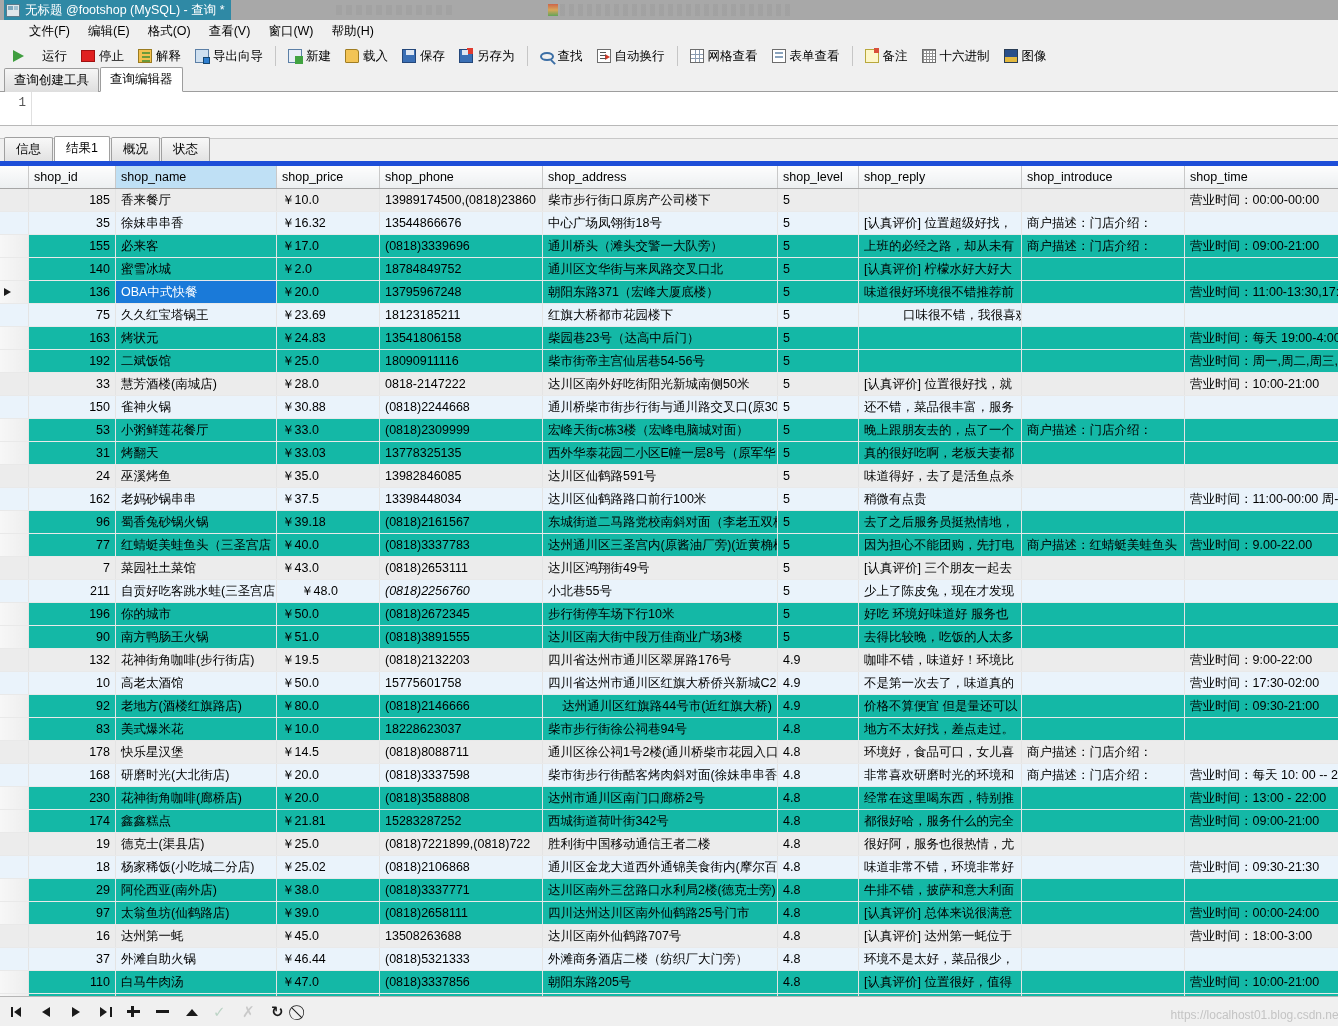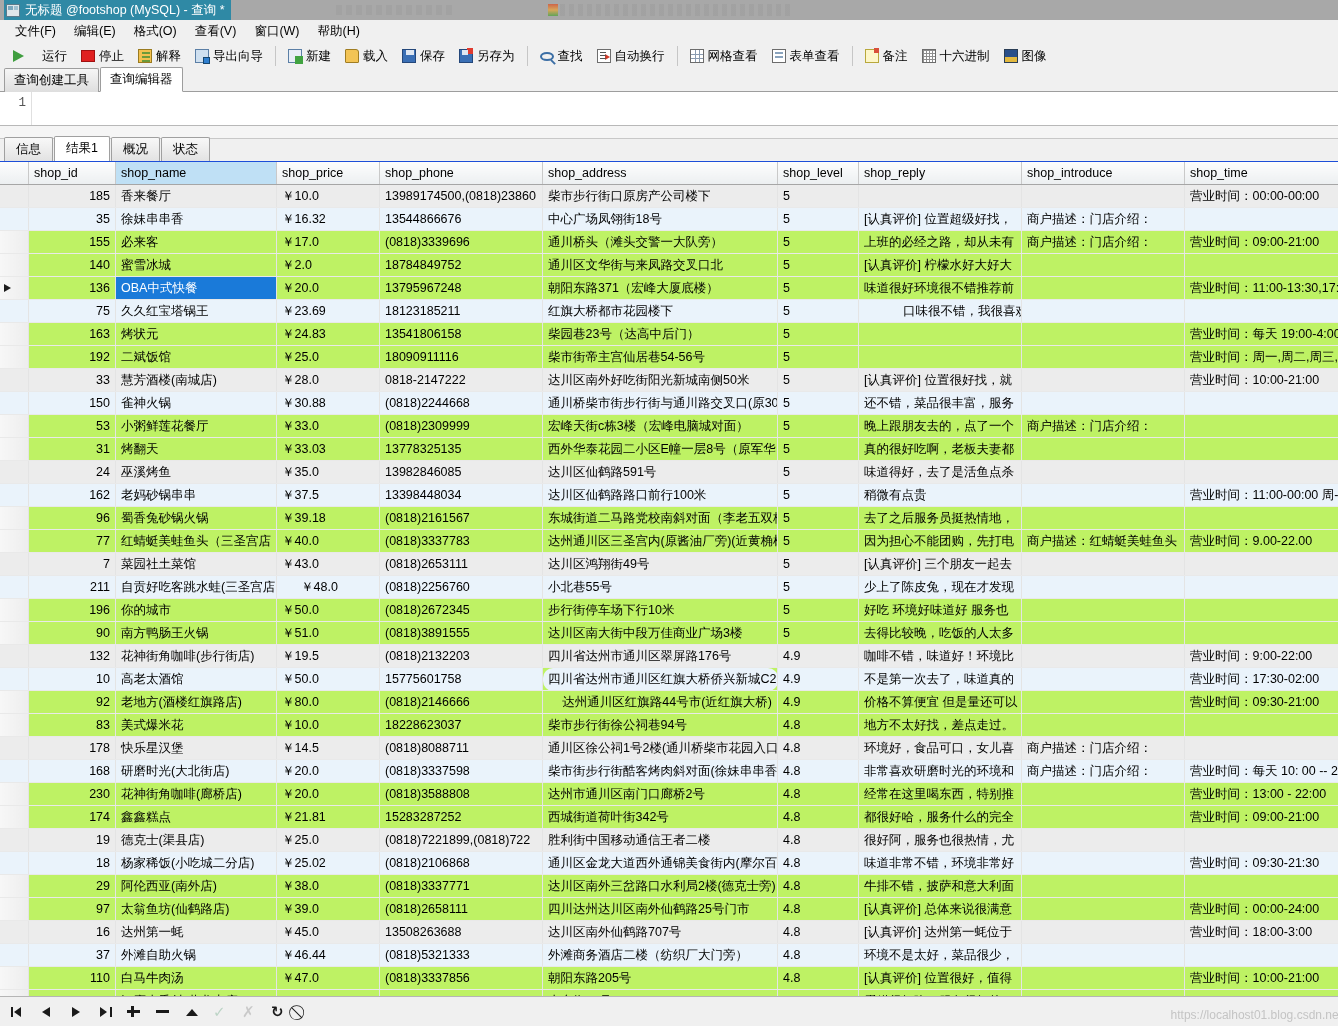--- a/index.html
+++ b/index.html
@@ -26,21 +26,21 @@
   .tb-icon:before{content:"";position:absolute;left:1px;top:1px;width:5px;height:4px;background:#7ba7bd;}
   .tb-icon:after{content:"";position:absolute;left:7px;top:1px;width:4px;height:4px;background:#9fc0d0;}
   .tb-title{color:#fff;font-size:12.5px;white-space:nowrap;}
   .tb-ghost{position:absolute;left:336px;top:5px;height:10px;width:120px;
     background:repeating-linear-gradient(to right,#9d9d9d 0 6px,#a8a8a8 6px 10px);opacity:.55;}
   .tb-ghost2{position:absolute;left:560px;top:4px;height:12px;width:230px;
     background:repeating-linear-gradient(to right,#9b9b9b 0 5px,#a8a8a8 5px 9px);opacity:.5;}
   .tb-ghost3{position:absolute;left:548px;top:4px;width:10px;height:12px;
     background:linear-gradient(#d94f2a,#e8a63f,#4aa33f);opacity:.75;}
   
-  .menubar{height:22px;background:#f0f0f0;display:flex;align-items:center;padding-left:6px;}
+  .menubar{height:22px;background:#f0f0f0;display:flex;align-items:center;padding-left:20px;}
   .menu-item{padding:2px 9px;font-size:12.5px;white-space:nowrap;cursor:default;}
   
   .toolbar{height:28px;background:#f0f0f0;display:flex;align-items:center;padding-left:6px;gap:0;}
   .tbtn{display:flex;align-items:center;gap:4px;padding:2px 7px;height:22px;white-space:nowrap;font-size:12.5px;}
   .sep{width:1px;height:20px;background:#c6c6c6;margin:0 5px;}
   .ic{width:14px;height:14px;display:inline-block;position:relative;flex:0 0 14px;}
   .ic-run{width:0;height:0;border-left:11px solid #3f9e3f;border-top:6px solid transparent;border-bottom:6px solid transparent;}
   .ic-stop{width:12px;height:12px;background:#e02020;border:1px solid #a01010;box-sizing:border-box;}
   .ic-exp{background:#f2c14e;border:1px solid #9a7b20;box-sizing:border-box;}
   .ic-exp:after{content:"";position:absolute;left:3px;top:2px;width:8px;height:2px;background:#6c9a3a;box-shadow:0 4px 0 #6c9a3a,0 8px 0 #6c9a3a;}
@@ -83,21 +83,21 @@
     border-right:1px solid #e0e0e0;box-sizing:border-box;font-size:12.5px;}
   .sqlline{padding:4px 0 0 8px;white-space:pre;letter-spacing:0px;}
   .kw{color:#0000d0;}
   .sqlstrip{height:12px;background:#f5f5f5;border-bottom:1px solid #c8c8c8;}
   
   .restabs{height:22px;background:#f0f0f0;display:flex;align-items:flex-end;padding-left:4px;}
   .rtab{padding:3px 11px 3px;font-size:12.5px;border:1px solid #a0a0a0;border-bottom:none;
     background:linear-gradient(#f8f8f8,#e2e2e2);margin-right:1px;border-radius:2px 2px 0 0;}
   .rtab.active{background:#fff;padding-bottom:4px;}
   
-  .gridwrap{background:#bef264;border-top:1px solid #1d4ed8;}
+  .gridwrap{background:#14b8a6;border-top:5px solid #1d4ed8;}
   table.grid{border-collapse:collapse;table-layout:fixed;width:1338px;font-size:12.5px;}
   table.grid th{
     background:linear-gradient(#fdfdfd,#eceff1);
     border-right:1px solid #c9c9c9;border-bottom:1px solid #a6a6a6;
     font-weight:normal;text-align:left;padding:3px 5px;height:16px;
     white-space:nowrap;overflow:hidden;
   }
   table.grid th.selhdr{background:#bfe0f5;}
   table.grid td{
     border-right:1px solid #e4e4e4;border-bottom:1px solid #e9e9e9;
@@ -461,21 +461,21 @@
           <td style="width: 70px;">5</td>
           <td style="width: 152px;">[认真评价]  三个朋友一起去</td>
           <td style="width: 152px;"></td>
           <td style="width: 152px;"></td>
         </tr>
         <tr class="lite">
           <td class="ind"></td>
           <td class="num" style="width: 76px;">211</td>
           <td style="width: 150px;">自贡好吃客跳水蛙(三圣宫店</td>
           <td style="width: 92px; padding-left: 24px;">￥48.0</td>
-          <td style="width: 152px;">(0818)2256760</td>
+          <td style="width: 152px; font-style: italic;">(0818)2256760</td>
           <td style="width: 224px;">小北巷55号</td>
           <td style="width: 70px;">5</td>
           <td style="width: 152px;">少上了陈皮兔，现在才发现</td>
           <td style="width: 152px;"></td>
           <td style="width: 152px;"></td>
         </tr>
         <tr>
           <td class="ind"></td>
           <td class="num" style="width: 76px;">196</td>
           <td style="width: 150px;">你的城市</td>
@@ -510,21 +510,21 @@
           <td style="width: 152px;">咖啡不错，味道好！环境比</td>
           <td style="width: 152px;"></td>
           <td style="width: 152px;">营业时间：9:00-22:00</td>
         </tr>
         <tr class="lite">
           <td class="ind"></td>
           <td class="num" style="width: 76px;">10</td>
           <td style="width: 150px;">高老太酒馆</td>
           <td style="width: 92px;">￥50.0</td>
           <td style="width: 152px;">15775601758</td>
-          <td style="width: 224px; border-radius: 10px;">四川省达州市通川区红旗大桥侨兴新城C2</td>
+          <td style="width: 224px;">四川省达州市通川区红旗大桥侨兴新城C2</td>
           <td style="width: 70px;">4.9</td>
           <td style="width: 152px;">不是第一次去了，味道真的</td>
           <td style="width: 152px;"></td>
           <td style="width: 152px;">营业时间：17:30-02:00</td>
         </tr>
         <tr>
           <td class="ind"></td>
           <td class="num" style="width: 76px;">92</td>
           <td style="width: 150px;">老地方(酒楼红旗路店)</td>
           <td style="width: 92px;">￥80.0</td>

